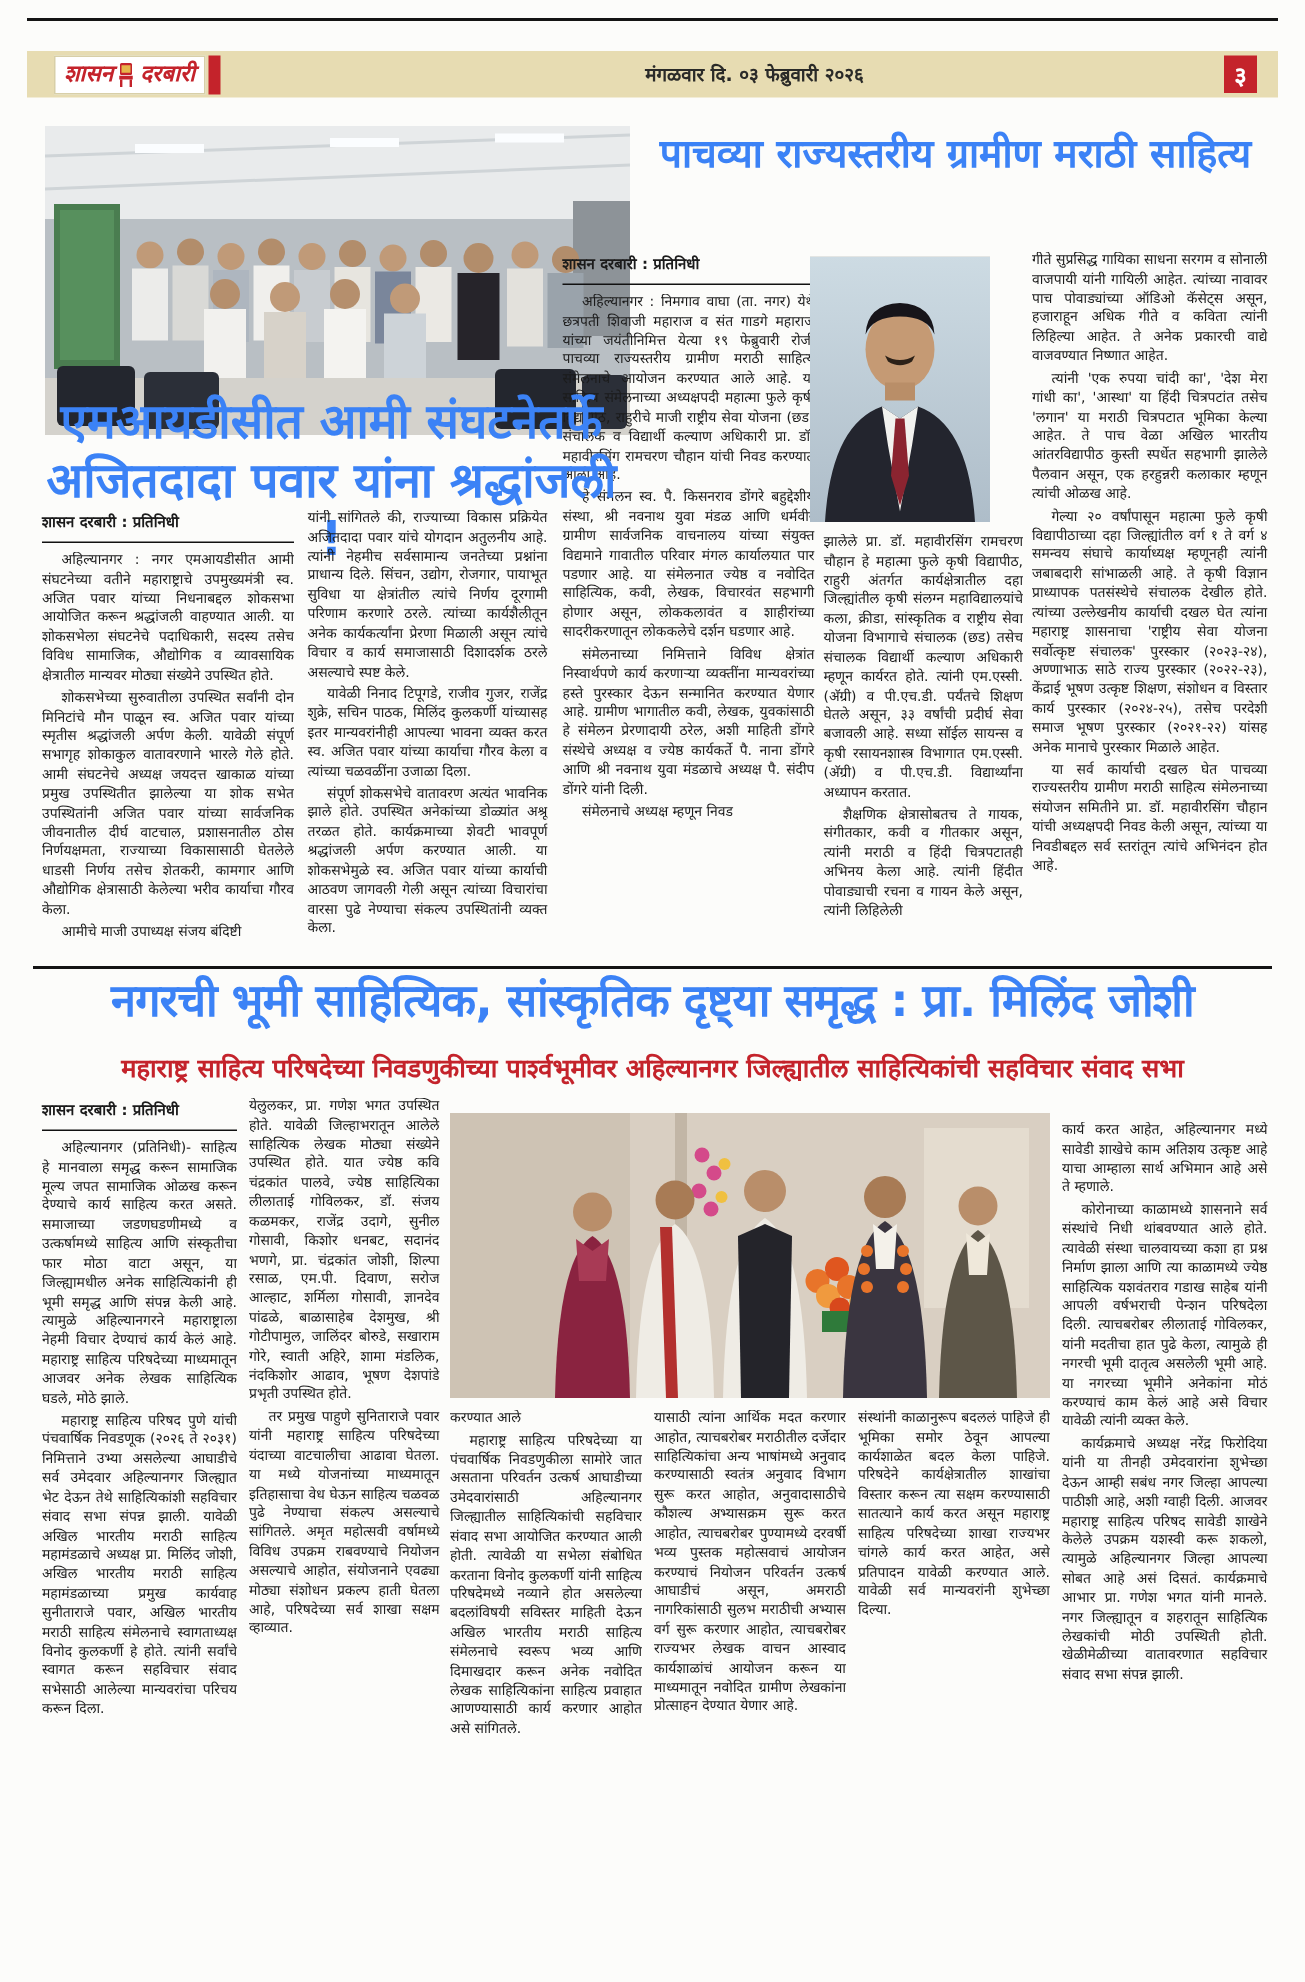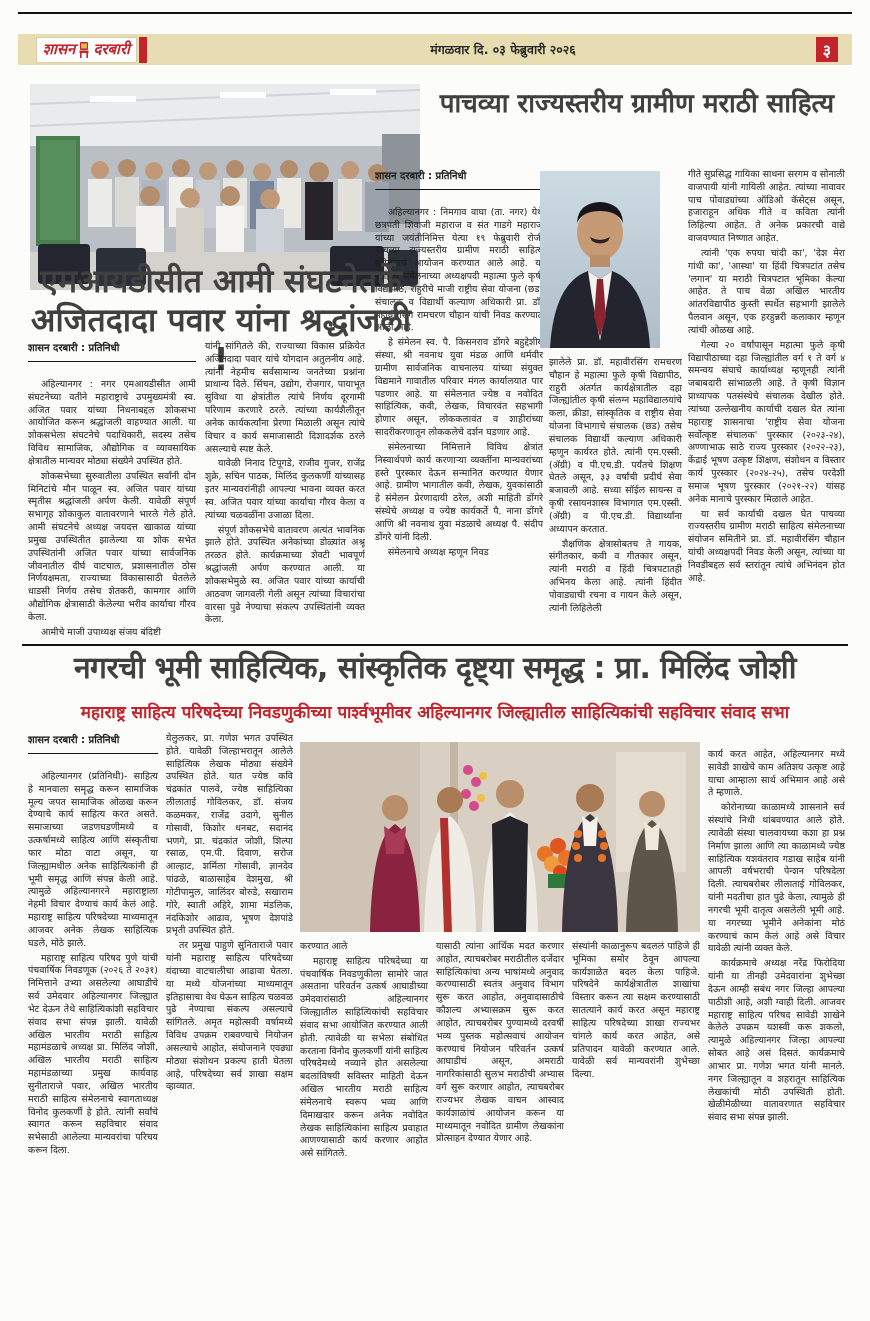--- a/index.html
+++ b/index.html
@@ -11,27 +11,27 @@
   .abs{position:absolute;}
   
   #toprule{left:18px;top:12px;width:834px;height:2px;background:#141414;}
   #masthead{left:18px;top:34px;width:834px;height:31px;background:#e7dcb2;display:flex;align-items:center;}
   #logo-box{margin-left:18px;background:#ffffff;border:1px solid #d8cfa8;height:24px;display:flex;align-items:center;padding:0 6px;gap:3px;font-style:italic;}
   #logo-box .logo-word{color:#c4232b;font-weight:bold;font-size:15px;line-height:1;}
   #logo-redbar{width:8px;height:26px;background:#c4232b;margin-left:2px;}
   #mast-date{flex:1;text-align:center;font-size:12.5px;font-weight:bold;color:#2a2a28;padding-left:43px;}
   #page-num{margin-right:14px;background:#c4232b;color:#fff;font-weight:bold;font-size:16px;width:22px;height:25px;display:flex;align-items:center;justify-content:center;}
   
-  .headline{font-weight:bold;color:#404040;text-align:center;line-height:1.22;}
+  .headline{font-weight:bold;color:#3b82f6;text-align:center;line-height:1.22;}
   #hl-sammelan{left:424px;top:88px;width:426px;font-size:26px;}
   #hl-shraddha{left:22px;top:262px;width:398px;font-size:32px;}
   #hl-bhumi{left:22px;top:650px;width:826px;font-size:30px;letter-spacing:-.5px;}
   #subhl-bhumi{left:22px;top:700px;width:826px;text-align:center;font-size:17px;font-weight:bold;color:#c4232b;}
   
-  .byline{font-weight:bold;font-size:10px;border-bottom:1.6px solid #111;padding-bottom:7px;margin-bottom:16px;}
+  .byline{font-weight:bold;font-size:10px;border-bottom:1.6px solid #111;padding-bottom:7px;margin-bottom:6px;}
   .col{font-size:9.3px;line-height:1.38;text-align:justify;overflow:hidden;}
   .col p{margin:0 0 2px 0;text-indent:13px;}
   .col.cont p:first-child{text-indent:0;}
   #divider{left:22px;top:644px;width:826px;height:1.6px;background:#141414;}
   
   .photo{overflow:hidden;background:#cfcfcc;}
   svg{display:block;}
 </style>
 </head>
 <body>

